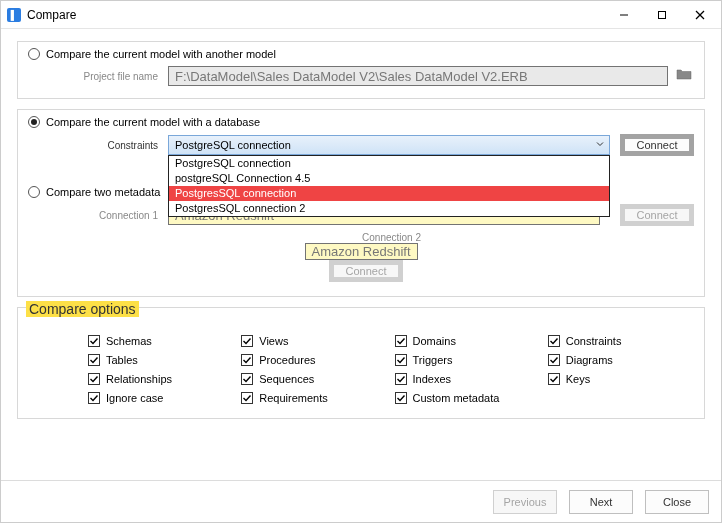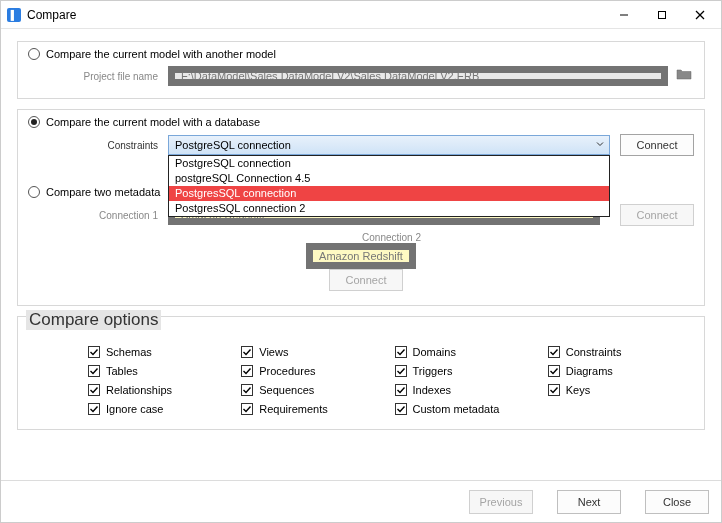--- a/index.html
+++ b/index.html
@@ -88,26 +88,26 @@
     text-align: right;
     padding-right: 10px;
     font-size: 10px;
     color: #888;
   }
   .row-label.active { color: #333; }
   .text-field {
     flex: 1;
     height: 20px;
     background: #e9e9e9;
-    border: 7px solid #737373;
+    border: 1px solid #737373;
     padding: 0 6px;
     display: flex;
     align-items: center;
     color: #777;
-    font-size: 11px;
+    font-size: 13px;
   }
   .folder-icon {
     width: 18px; height: 18px;
     margin-left: 8px;
     color: #666;
   }
   .combo {
     flex: 1;
     height: 20px;
     border: 1px solid #7aa7d9;
@@ -118,21 +118,21 @@
     color: #000;
     position: relative;
   }
   .combo .chev {
     margin-left: auto;
   }
   .connect-btn {
     width: 74px;
     height: 22px;
     margin-left: 10px;
-    border: 1px solid #a3a3a3;
+    border: 5px solid #a3a3a3;
     background: #fcfcfc;
     display: inline-flex;
     align-items: center;
     justify-content: center;
     font-size: 11px;
     color: #333;
   }
   .connect-btn.disabled { color: #a5a5a5; border-color: #d0d0d0; background: #f7f7f7; }
 
   
@@ -161,23 +161,23 @@
 
   
   .twodb .text-field { background: #fef9c3; }
 
   
   .options-panel {
     border: 1px solid #d8d8d8;
     padding: 8px 10px 14px 10px;
   }
   .options-title {
-    font-size: 17px;
+    font-size: 14px;
     color: #333;
-    background: #e5e5e5;
+    background: #fde047;
     position: relative;
     top: -15px;
     left: -2px;
     display: inline-block;
     padding: 0 3px;
     margin-bottom: -10px;
   }
   .opts-grid {
     display: grid;
     grid-template-columns: repeat(4, 1fr);
@@ -203,21 +203,21 @@
   }
   .chk-box svg { display: block; }
 
   
   .footer {
     height: 42px;
     border-top: 1px solid #dcdcdc;
     display: flex;
     align-items: center;
     justify-content: flex-end;
-    gap: 24px;
+    gap: 12px;
     padding: 0 12px;
     background: #fff;
   }
   .btn {
     min-width: 64px;
     height: 24px;
     border: 1px solid #bfbfbf;
     background: #fcfcfc;
     display: inline-flex;
     align-items: center;

